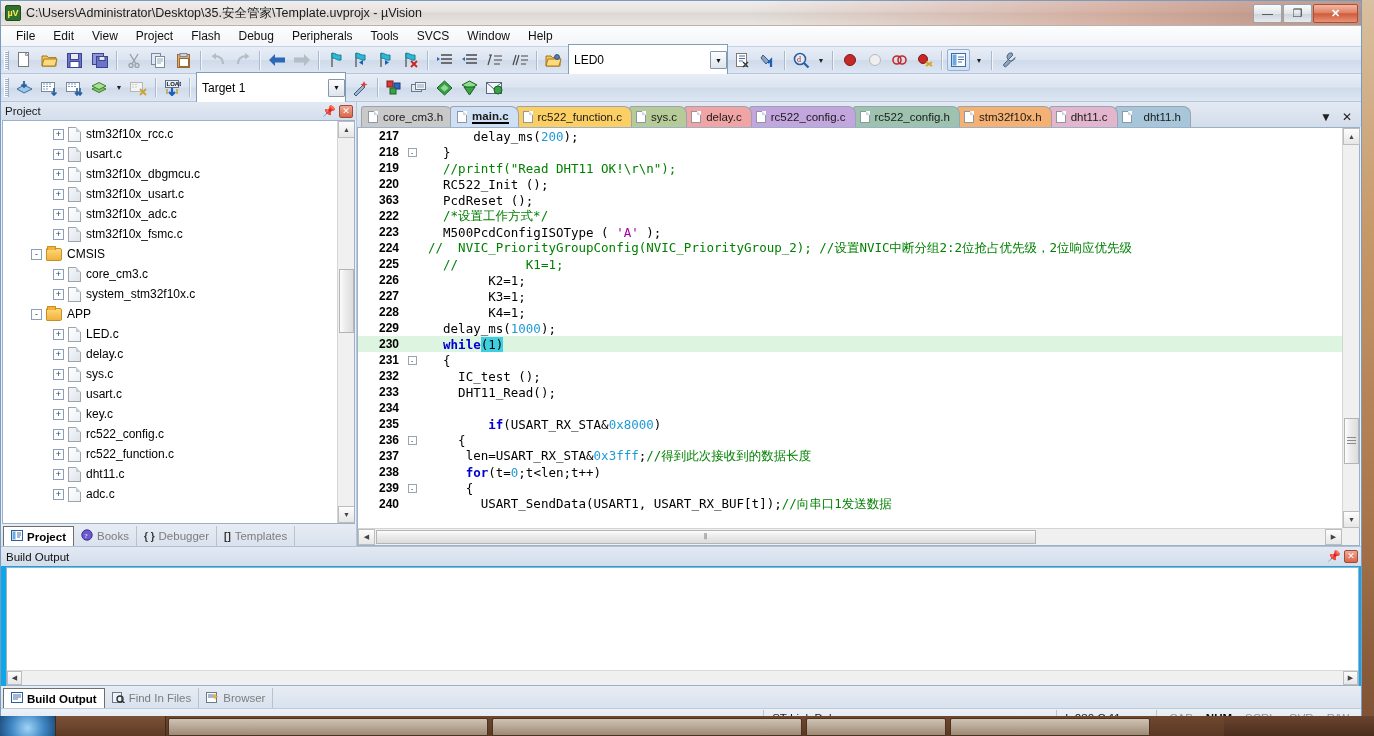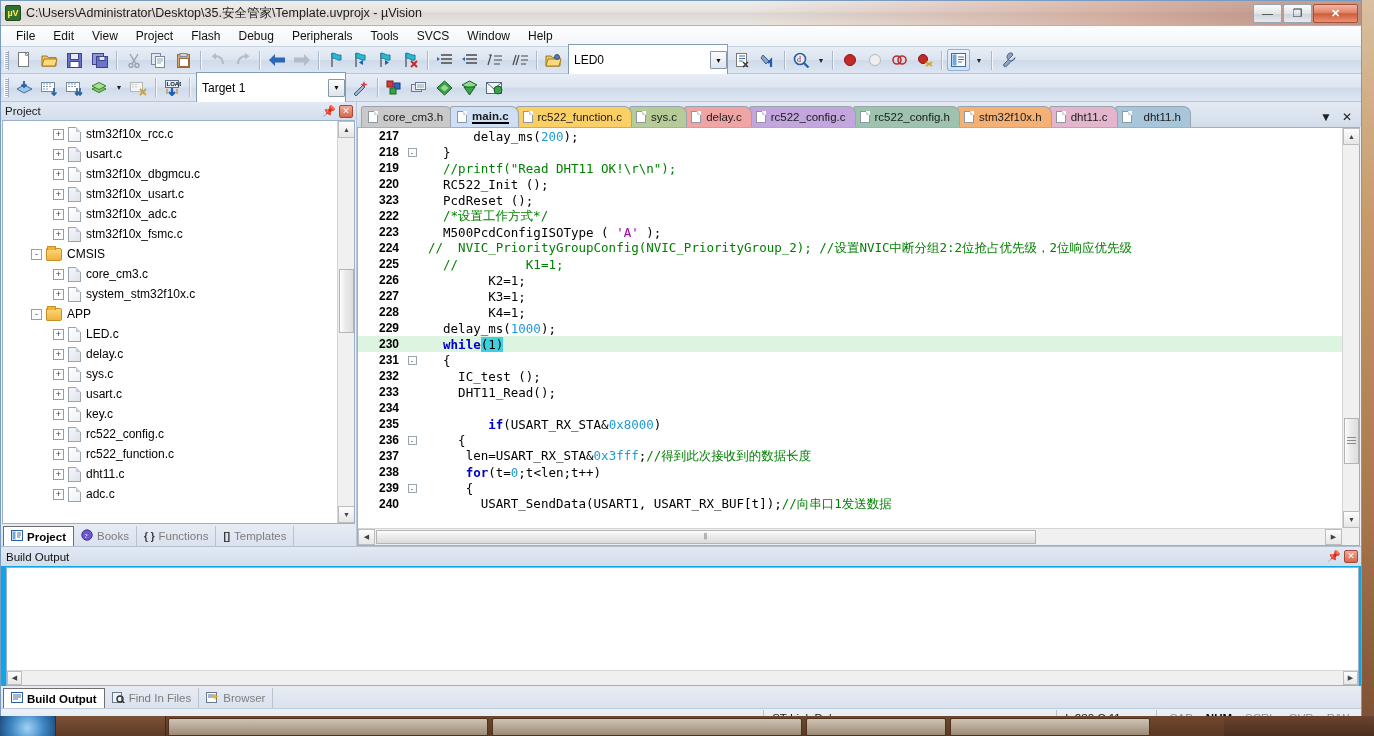--- a/index.html
+++ b/index.html
@@ -776,21 +776,21 @@
             <span class="gi">
               <svg width="12" height="12" viewBox="0 0 12 12">
                   <circle cx="6" cy="6" r="5.2" fill="#6a5acd" stroke="#3c3191"></circle>
                   <text x="3.4" y="9" font-size="7" fill="#fff" font-family="Liberation Serif, serif">?</text>
                 </svg>
             </span>
             <span>Books</span>
           </div>
           <div class="ptab">
             <span class="gi" style="font-weight:bold;color:#333">{ }</span>
-            <span>Functions</span>
+            <span>Debugger</span>
           </div>
           <div class="ptab">
             <span class="gi" style="font-weight:bold;color:#333">[]</span>
             <span>Templates</span>
           </div>
         </div>
       </div>
 
       <div id="editor-area">
         <div id="tabstrip">
@@ -839,21 +839,21 @@
               <span>✕</span>
             </div>
           </div>
 
         <div id="editor-box">
           <div id="code-scroll">
               <div class="code-row"><span class="lineno">217</span><span class="foldcol"><span class="vline"></span></span><span class="codetext"><span class="pl">      delay_ms</span><span class="pl">(</span><span class="num">200</span><span class="pl">);</span></span></div>
               <div class="code-row"><span class="lineno">218</span><span class="foldcol"><span class="fbox">-</span></span><span class="codetext"><span class="pl">  }</span></span></div>
               <div class="code-row"><span class="lineno">219</span><span class="foldcol"><span class="vline"></span></span><span class="codetext"><span class="cm">  //printf("Read DHT11 OK!\r\n");</span></span></div>
               <div class="code-row"><span class="lineno">220</span><span class="foldcol"><span class="vline"></span></span><span class="codetext"><span class="pl">  RC522_Init ();</span></span></div>
-              <div class="code-row"><span class="lineno">323</span><span class="foldcol"><span class="vline"></span></span><span class="codetext"><span class="pl">  PcdReset ();</span></span></div>
+              <div class="code-row"><span class="lineno">363</span><span class="foldcol"><span class="vline"></span></span><span class="codetext"><span class="pl">  PcdReset ();</span></span></div>
               <div class="code-row"><span class="lineno">222</span><span class="foldcol"><span class="vline"></span></span><span class="codetext"><span class="cm">  /*设置工作方式*/</span></span></div>
               <div class="code-row"><span class="lineno">223</span><span class="foldcol"><span class="vline"></span></span><span class="codetext"><span class="pl">  M500PcdConfigISOType ( </span><span class="chr">'A'</span><span class="pl"> );</span></span></div>
               <div class="code-row"><span class="lineno">224</span><span class="foldcol"><span class="vline"></span></span><span class="codetext"><span class="cm">//  NVIC_PriorityGroupConfig(NVIC_PriorityGroup_2); //设置NVIC中断分组2:2位抢占优先级，2位响应优先级</span></span></div>
               <div class="code-row"><span class="lineno">225</span><span class="foldcol"><span class="vline"></span></span><span class="codetext"><span class="cm">  //         K1=1;</span></span></div>
               <div class="code-row"><span class="lineno">226</span><span class="foldcol"><span class="vline"></span></span><span class="codetext"><span class="pl">        K2=1;</span></span></div>
               <div class="code-row"><span class="lineno">227</span><span class="foldcol"><span class="vline"></span></span><span class="codetext"><span class="pl">        K3=1;</span></span></div>
               <div class="code-row"><span class="lineno">228</span><span class="foldcol"><span class="vline"></span></span><span class="codetext"><span class="pl">        K4=1;</span></span></div>
               <div class="code-row"><span class="lineno">229</span><span class="foldcol"><span class="vline"></span></span><span class="codetext"><span class="pl">  delay_ms</span><span class="pl">(</span><span class="num">1000</span><span class="pl">);</span></span></div>
               <div class="code-row hl-line"><span class="lineno">230</span><span class="foldcol"><span class="vline"></span></span><span class="codetext"><span class="pl">  </span><span class="kw">while</span><span class="brkt">(1)</span></span></div>
               <div class="code-row"><span class="lineno">231</span><span class="foldcol"><span class="fbox">-</span></span><span class="codetext"><span class="pl">  {</span></span></div>

